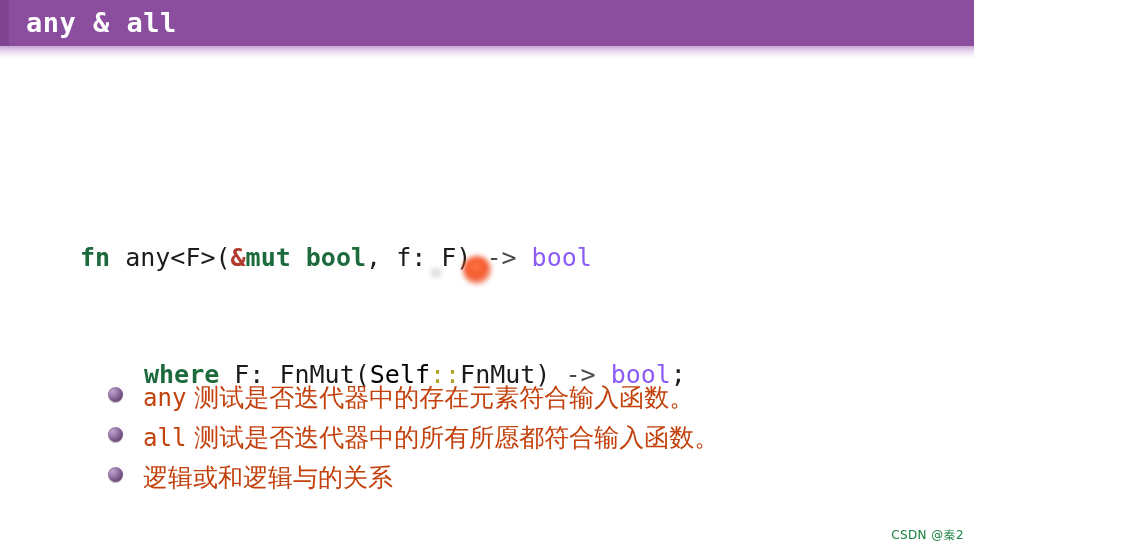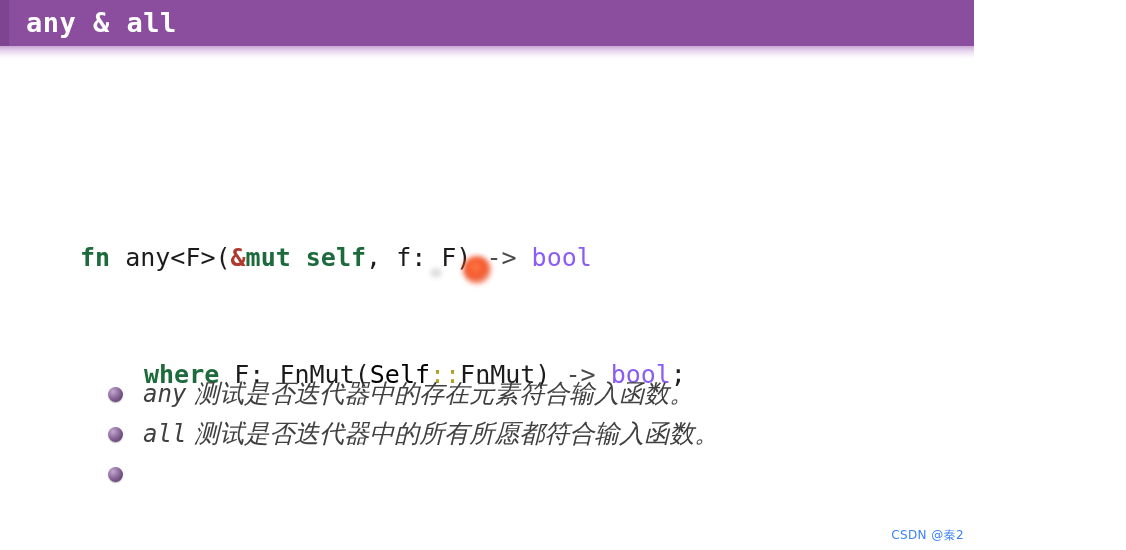--- a/index.html
+++ b/index.html
@@ -114,24 +114,23 @@
     height: 15px;
     margin-top: 9px;
     margin-right: 20px;
     border-radius: 50%;
     background: radial-gradient(circle at 33% 30%, #c3a8d0 0%, #9b7aa9 32%, #6e4a7e 70%, #4a2c58 100%);
     box-shadow: 0 1px 1px rgba(0,0,0,0.28);
   }
   .bullet-text {
     font-family: "DejaVu Sans", "Liberation Sans", sans-serif;
     font-size: 25px;
-    line-height: 31px;
-    color: #404040;
-    white-space: pre;
-    font-style: italic;
+    line-height: 39px;
+    color: #c2410c;
+    white-space: pre;
   }
   .bullet-text .mono {
     font-family: "DejaVu Sans Mono", "Liberation Mono", monospace;
     font-size: 24px;
   }
 
   
   .laser-dot {
     position: absolute;
     left: 463px;
@@ -155,40 +154,40 @@
     pointer-events: none;
   }
 
   
   .watermark {
     position: absolute;
     right: 10px;
     bottom: 6px;
     font-family: "DejaVu Sans", "Liberation Sans", sans-serif;
     font-size: 12px;
-    color: #3b82f6;
+    color: #15803d;
     letter-spacing: 0.4px;
     white-space: pre;
   }
 </style>
 </head>
 <body>
 
 <div class="slide">
 
   <div class="title-bar">
     <div class="title-bar-edge"></div>
   </div>
   <div class="title-bar-glow"></div>
   <div class="title-text">any &amp; all</div>
 
   <div class="code-area">
 
     <div class="code-block">
-      <div class="code-line"><span class="tok-kw">fn</span><span class="tok-plain"> any</span><span class="tok-plain">&lt;F&gt;(</span><span class="tok-amp">&amp;</span><span class="tok-kw">mut self</span><span class="tok-plain">, f: F) </span><span class="tok-arrow">-&gt;</span><span class="tok-type"> bool</span></div>
+      <div class="code-line"><span class="tok-kw">fn</span><span class="tok-plain"> any</span><span class="tok-plain">&lt;F&gt;(</span><span class="tok-amp">&amp;</span><span class="tok-kw">mut bool</span><span class="tok-plain">, f: F) </span><span class="tok-arrow">-&gt;</span><span class="tok-type"> bool</span></div>
       <div class="code-line indent"><span class="tok-kw">where</span><span class="tok-plain"> F: FnMut(</span><span class="tok-self">Self</span><span class="tok-colons">::</span><span class="tok-plain">FnMut) </span><span class="tok-arrow">-&gt;</span><span class="tok-type"> bool</span><span class="tok-punct">;</span></div>
     </div>
 
     <div class="code-block second">
       
       
     </div>
 
   </div>
 
@@ -199,20 +198,21 @@
       <div class="bullet-text"><span class="mono">any</span><span> 测试是否迭代器中的存在元素符合输入函数。</span></div>
     </div>
 
     <div class="bullet-item">
       <div class="bullet-dot"></div>
       <div class="bullet-text"><span class="mono">all</span><span> 测试是否迭代器中的所有所愿都符合输入函数。</span></div>
     </div>
 
     <div class="bullet-item">
       <div class="bullet-dot"></div>
+      <div class="bullet-text"><span class="mono"></span><span>逻辑或和逻辑与的关系</span></div>
     </div>
 
   </div>
 
   <div class="laser-smudge"></div>
   <div class="laser-dot"></div>
 
   <div class="watermark">CSDN @秦2</div>
 
 </div>

